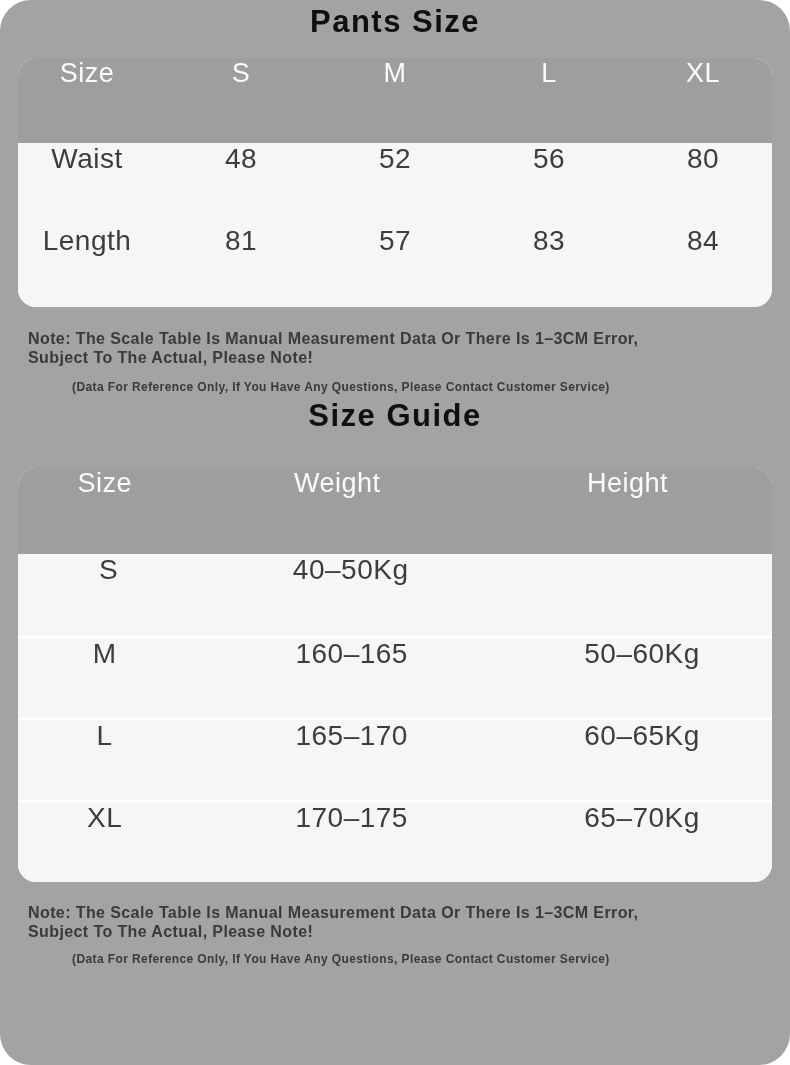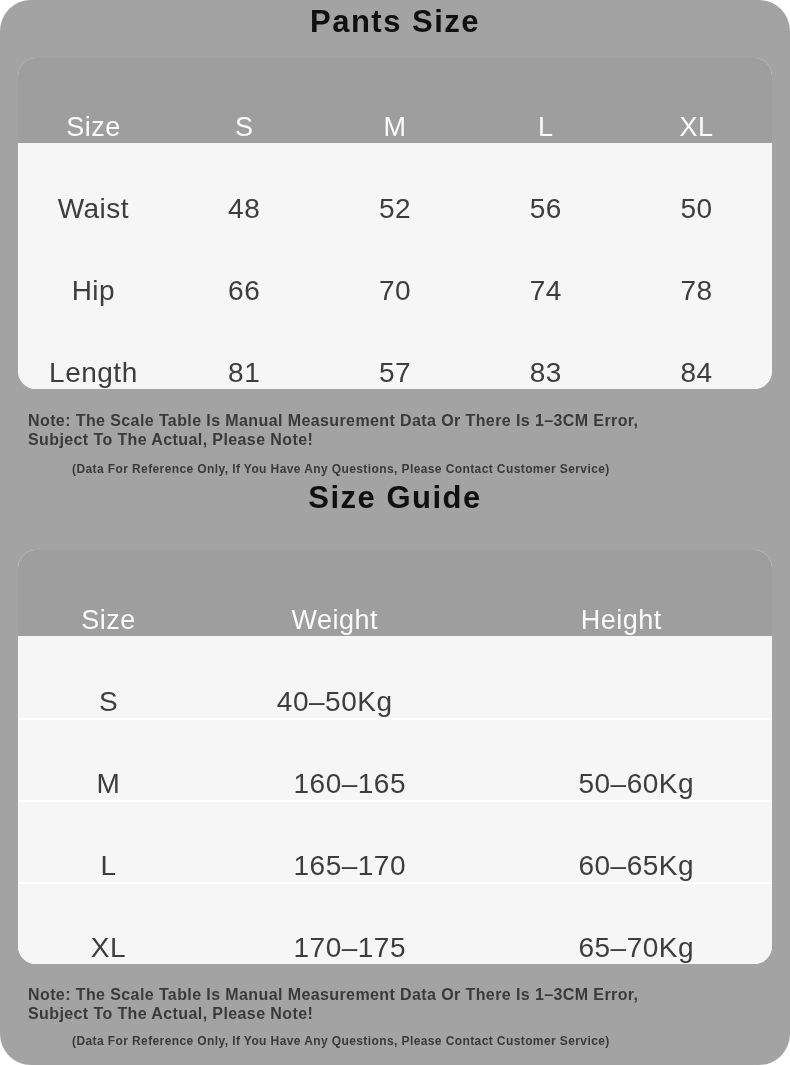--- a/index.html
+++ b/index.html
@@ -26,21 +26,21 @@
   .title-guide { }
 
   .size-table {
     margin: 17px 18px 0 18px;
     border-radius: 18px;
     overflow: hidden;
     background: #f6f6f6;
   }
   .size-table.second { margin-top: 33px; }
 
-  .t-row { display: flex; align-items: flex-end; }
+  .t-row { display: flex; align-items: flex-start; gap: 16px; }
   .t-head {
     background: #9e9e9e;
     height: 85px;
     color: #fbfbfb;
   }
   .second .t-head { height: 86px; }
   .t-body-row {
     height: 82px;
     background: #f6f6f6;
     color: #3d3d3d;
@@ -90,28 +90,21 @@
       <div class="cell c5">S</div>
       <div class="cell c5">M</div>
       <div class="cell c5">L</div>
       <div class="cell c5">XL</div>
     </div>
     <div class="t-row t-body-row">
       <div class="cell c5">Waist</div>
       <div class="cell c5">48</div>
       <div class="cell c5">52</div>
       <div class="cell c5">56</div>
-      <div class="cell c5">50</div>
-    </div>
-    <div class="t-row t-body-row">
-      <div class="cell c5">Hip</div>
-      <div class="cell c5">66</div>
-      <div class="cell c5">70</div>
-      <div class="cell c5">74</div>
-      <div class="cell c5">78</div>
+      <div class="cell c5">80</div>
     </div>
     <div class="t-row t-body-row">
       <div class="cell c5">Length</div>
       <div class="cell c5">81</div>
       <div class="cell c5">57</div>
       <div class="cell c5">83</div>
       <div class="cell c5">84</div>
     </div>
   </div>
 

